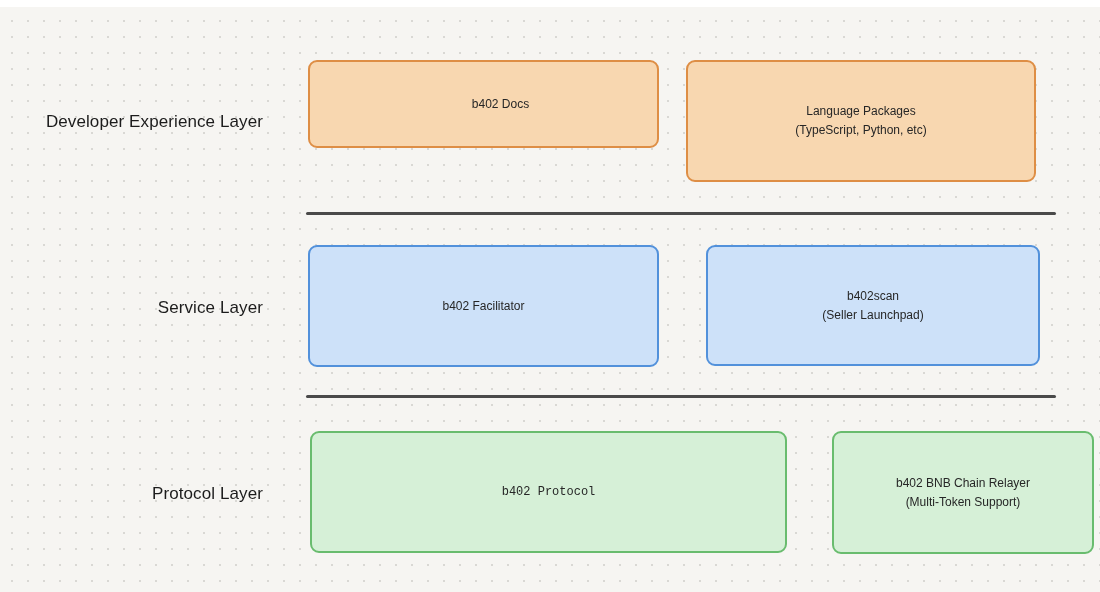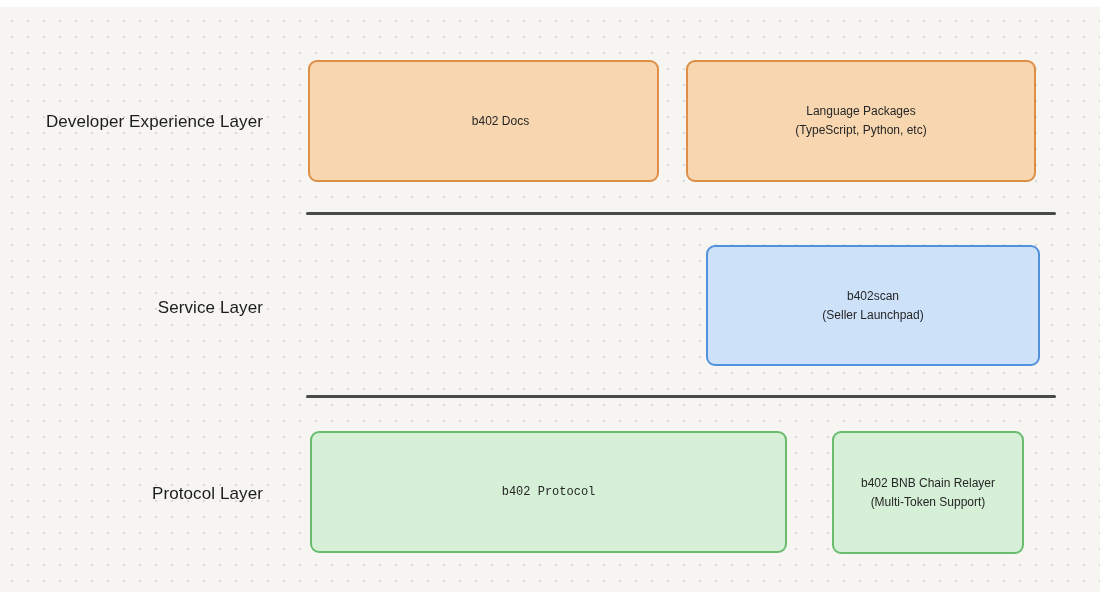--- a/index.html
+++ b/index.html
@@ -43,26 +43,26 @@
     text-align: center;
     font-size: 12px;
     line-height: 19px;
     color: #262626;
     white-space: pre-line;
   }
   .box.orange { background: #f8d7b0; border-color: #de8e45; }
   .box.blue   { background: #cde1f9; border-color: #5291db; }
   .box.green  { background: #d6f0d7; border-color: #69bc6e; }
 
-  #box-docs        { left: 308px; top: 53px;  width: 351px; height: 122px; padding-left: 34px; }
+  #box-docs        { left: 308px; top: 53px;  width: 351px; height: 88px; padding-left: 34px; }
   #box-packages    { left: 686px; top: 53px;  width: 350px; height: 122px; }
   #box-facilitator { left: 308px; top: 238px; width: 351px; height: 122px; }
   #box-scan        { left: 706px; top: 238px; width: 334px; height: 121px; }
   #box-protocol    { left: 310px; top: 424px; width: 477px; height: 122px; font-family: Liberation Mono, monospace; }
-  #box-relayer     { left: 832px; top: 424px; width: 192px; height: 123px; }
+  #box-relayer     { left: 832px; top: 424px; width: 262px; height: 123px; }
 
   .divider {
     position: absolute;
     height: 3px;
     border-radius: 2px;
     background: #4a4a4a;
     left: 306px;
     width: 750px;
   }
   #divider-1 { top: 205px; }
@@ -77,20 +77,21 @@
 
   <div class="box orange" id="box-docs">b402 Docs</div>
 
   <div class="box orange" id="box-packages">Language Packages
 (TypeScript, Python, etc)</div>
 
   <div class="divider" id="divider-1"></div>
 
   <div class="layer-label" id="label-service">Service Layer</div>
 
+  <div class="box blue" id="box-facilitator">b402 Facilitator</div>
 
   <div class="box blue" id="box-scan">b402scan
 (Seller Launchpad)</div>
 
   <div class="divider" id="divider-2"></div>
 
   <div class="layer-label" id="label-protocol">Protocol Layer</div>
 
   <div class="box green" id="box-protocol">b402 Protocol</div>
 

